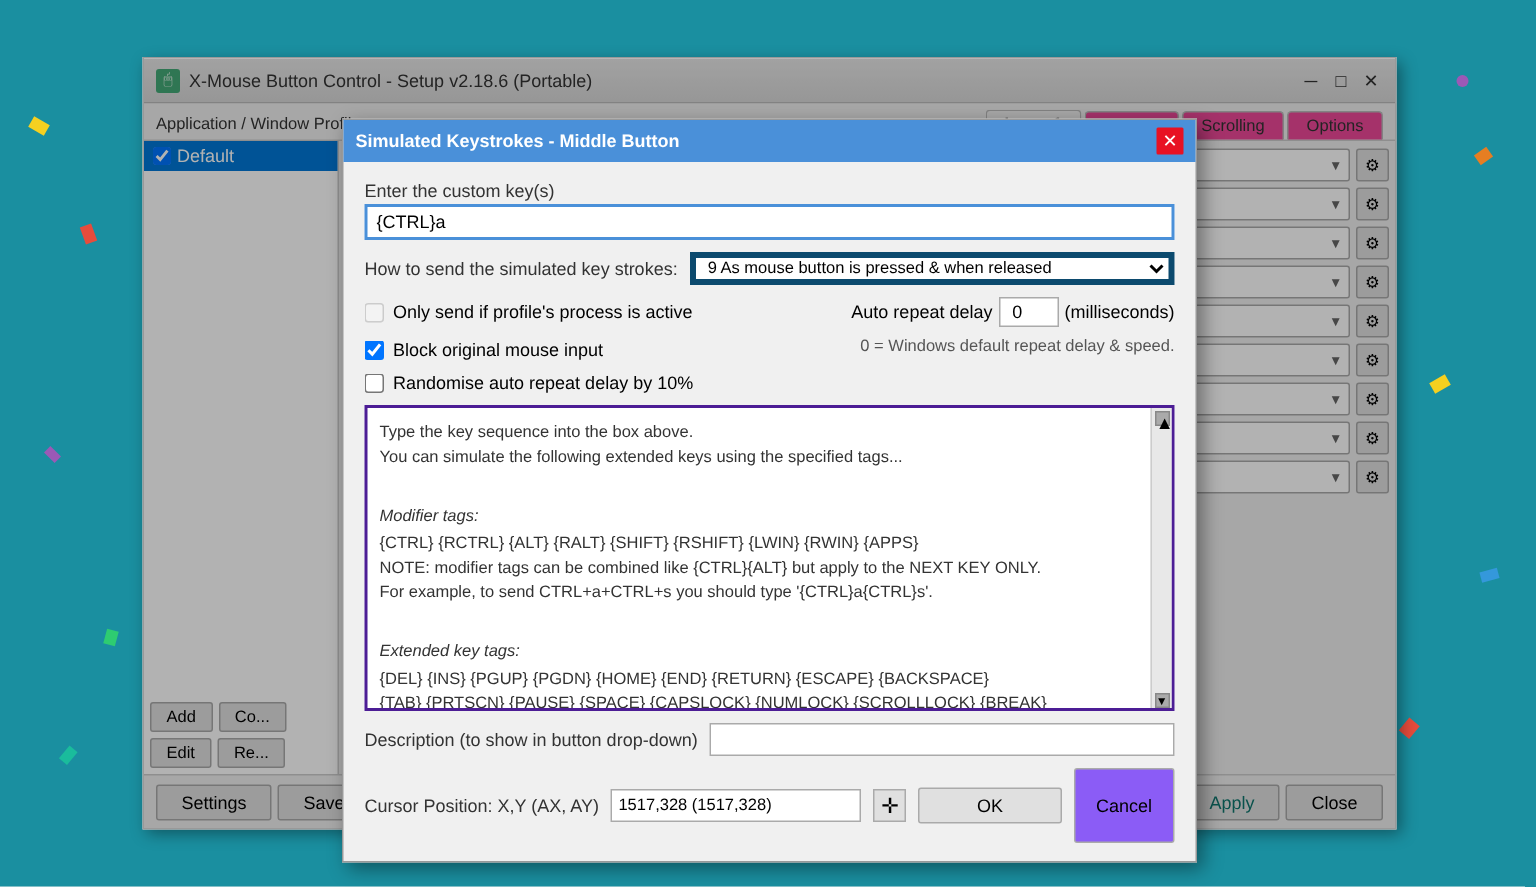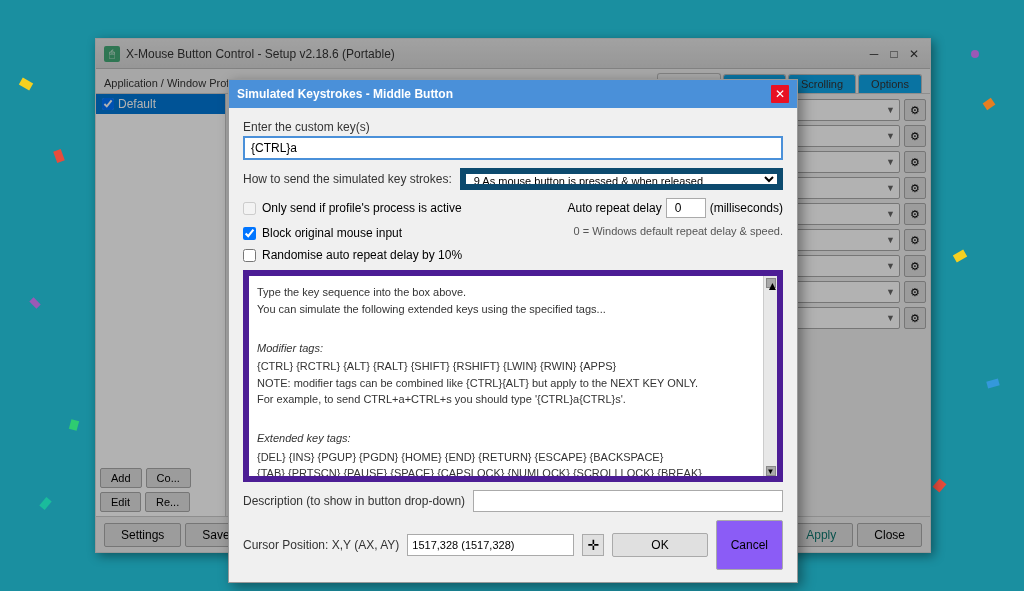--- a/index.html
+++ b/index.html
@@ -97,21 +97,21 @@
       gap: 2px;
     }
     .app-profiles-label {
       font-size: 11px;
       color: #333;
       padding-bottom: 4px;
       margin-right: 8px;
     }
     .tab {
       padding: 3px 12px;
-      background: #0ea5e9;
+      background: #ec4899;
       border: 1px solid #bbb;
       border-bottom: none;
       cursor: pointer;
       font-size: 11px;
       color: #333;
       border-radius: 3px 3px 0 0;
     }
     .tab.active {
       background: #f0f0f0;
       border-bottom: 1px solid #f0f0f0;
@@ -316,21 +316,21 @@
       gap: 8px;
     }
     .modal-row-label {
       font-size: 12px;
       color: #333;
       white-space: nowrap;
     }
     .modal-select {
       flex: 1;
       height: 22px;
-      border: 6px solid #0c4a6e;
+      border: 4px solid #0c4a6e;
       font-size: 11px;
       background: white;
       padding: 0 4px;
     }
     .modal-checkbox-row {
       display: flex;
       align-items: center;
       gap: 6px;
       font-size: 12px;
     }
@@ -421,21 +421,21 @@
     .scrollbar-indicator {
       width: 14px;
       background: #e8e8e8;
       border-left: 1px solid #ccc;
       display: flex;
       flex-direction: column;
       align-items: center;
     }
     .info-box-wrapper {
       display: flex;
-      border: 6px solid #4c1d95;
+      border: 2px solid #4c1d95;
       background: white;
     }
     .info-box-content {
       flex: 1;
       padding: 8px;
       font-size: 11px;
       color: #333;
       line-height: 1.5;
       height: 200px;
       overflow: hidden;

